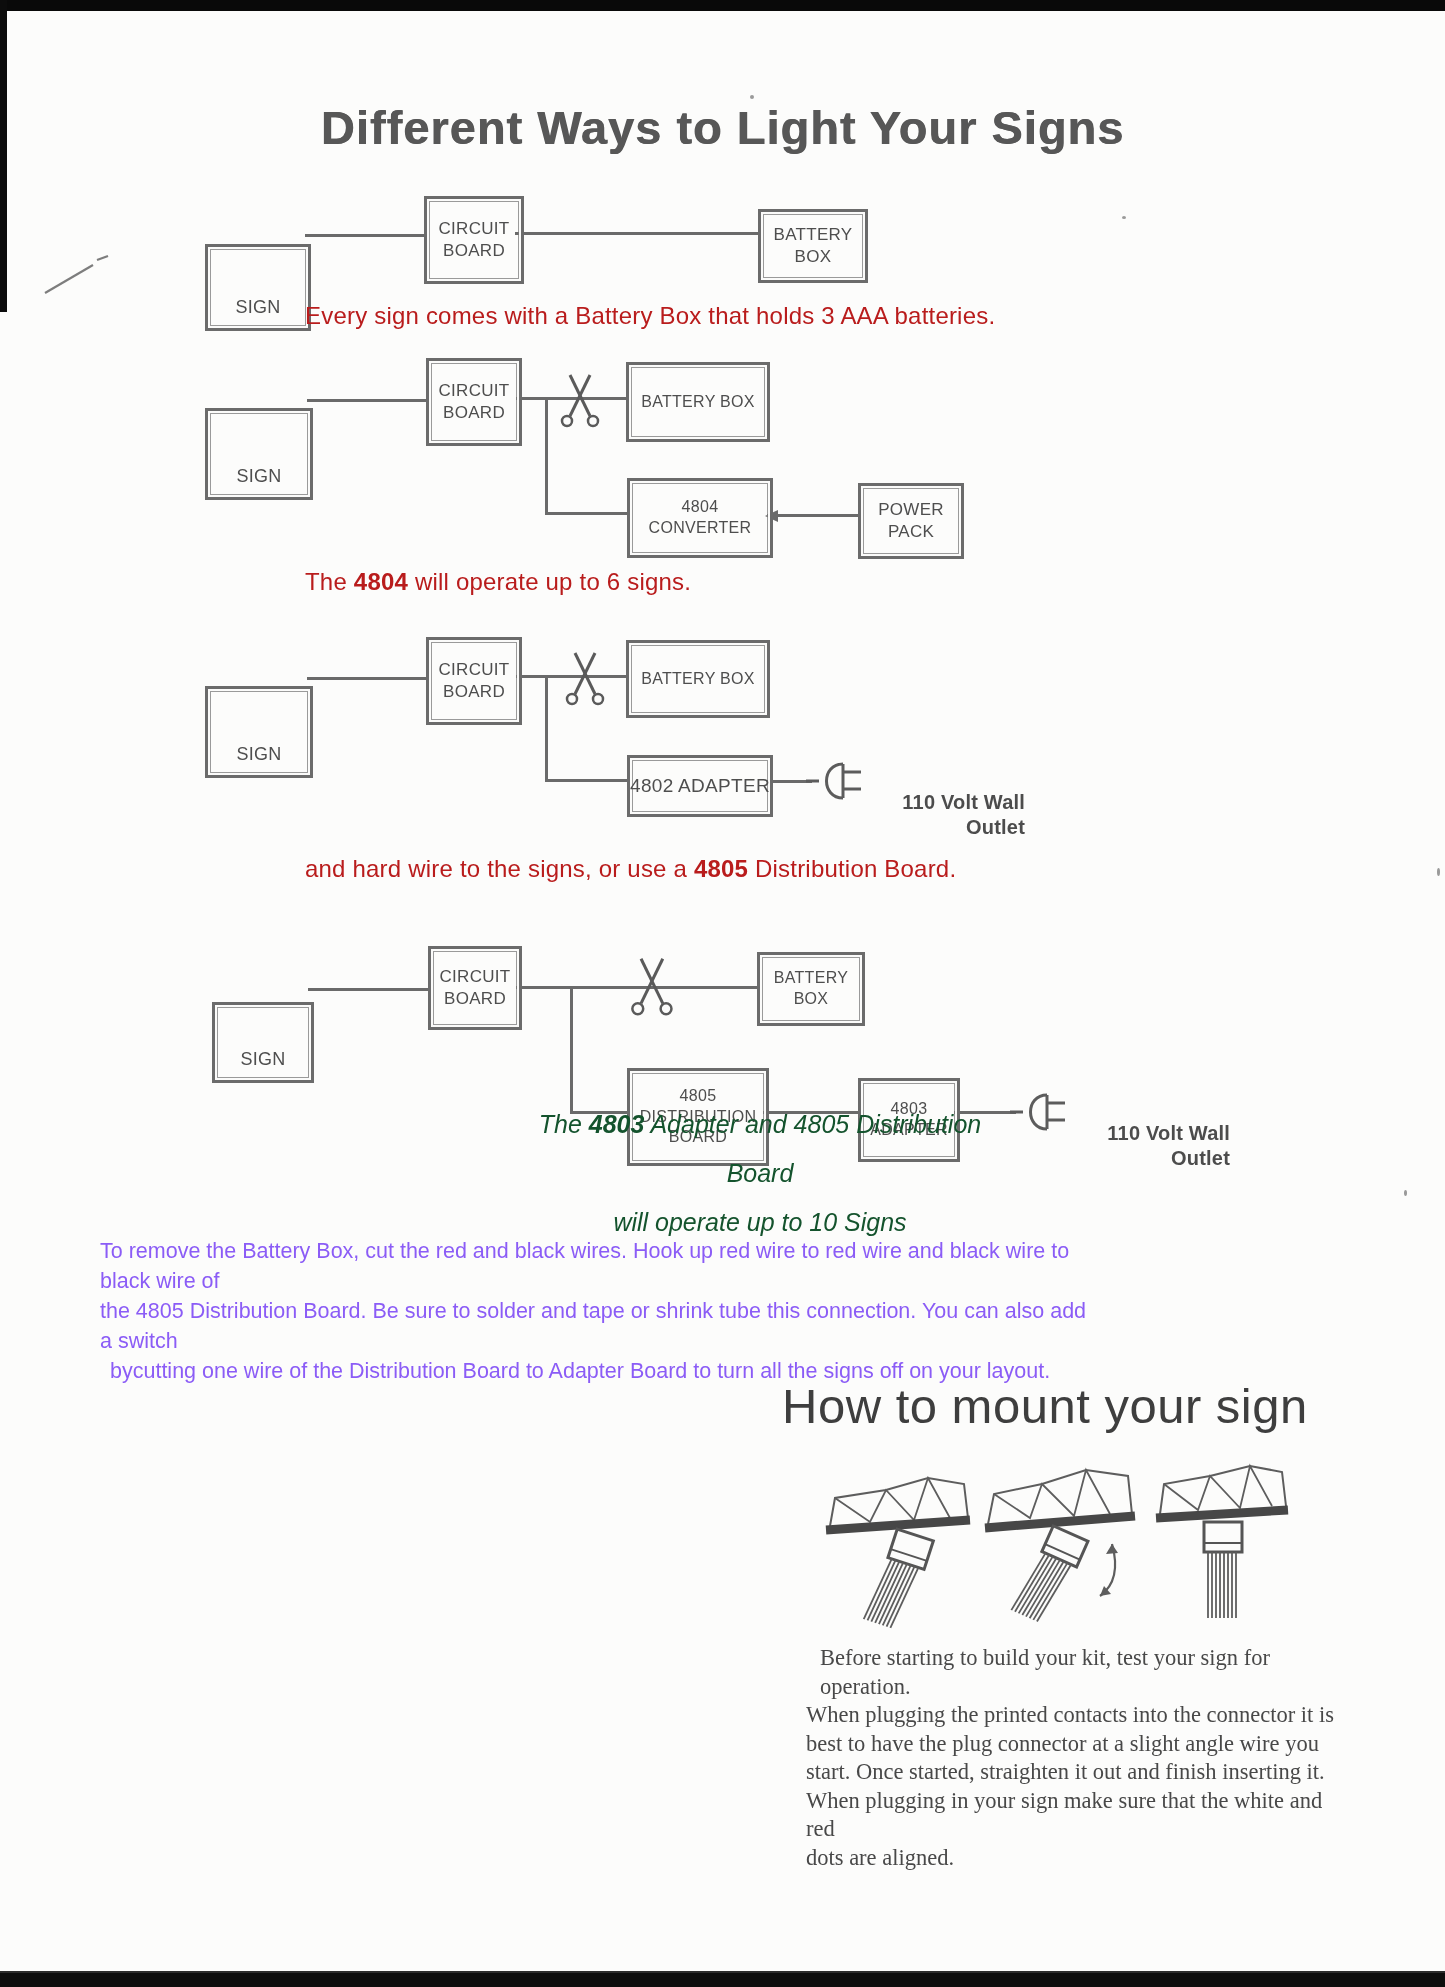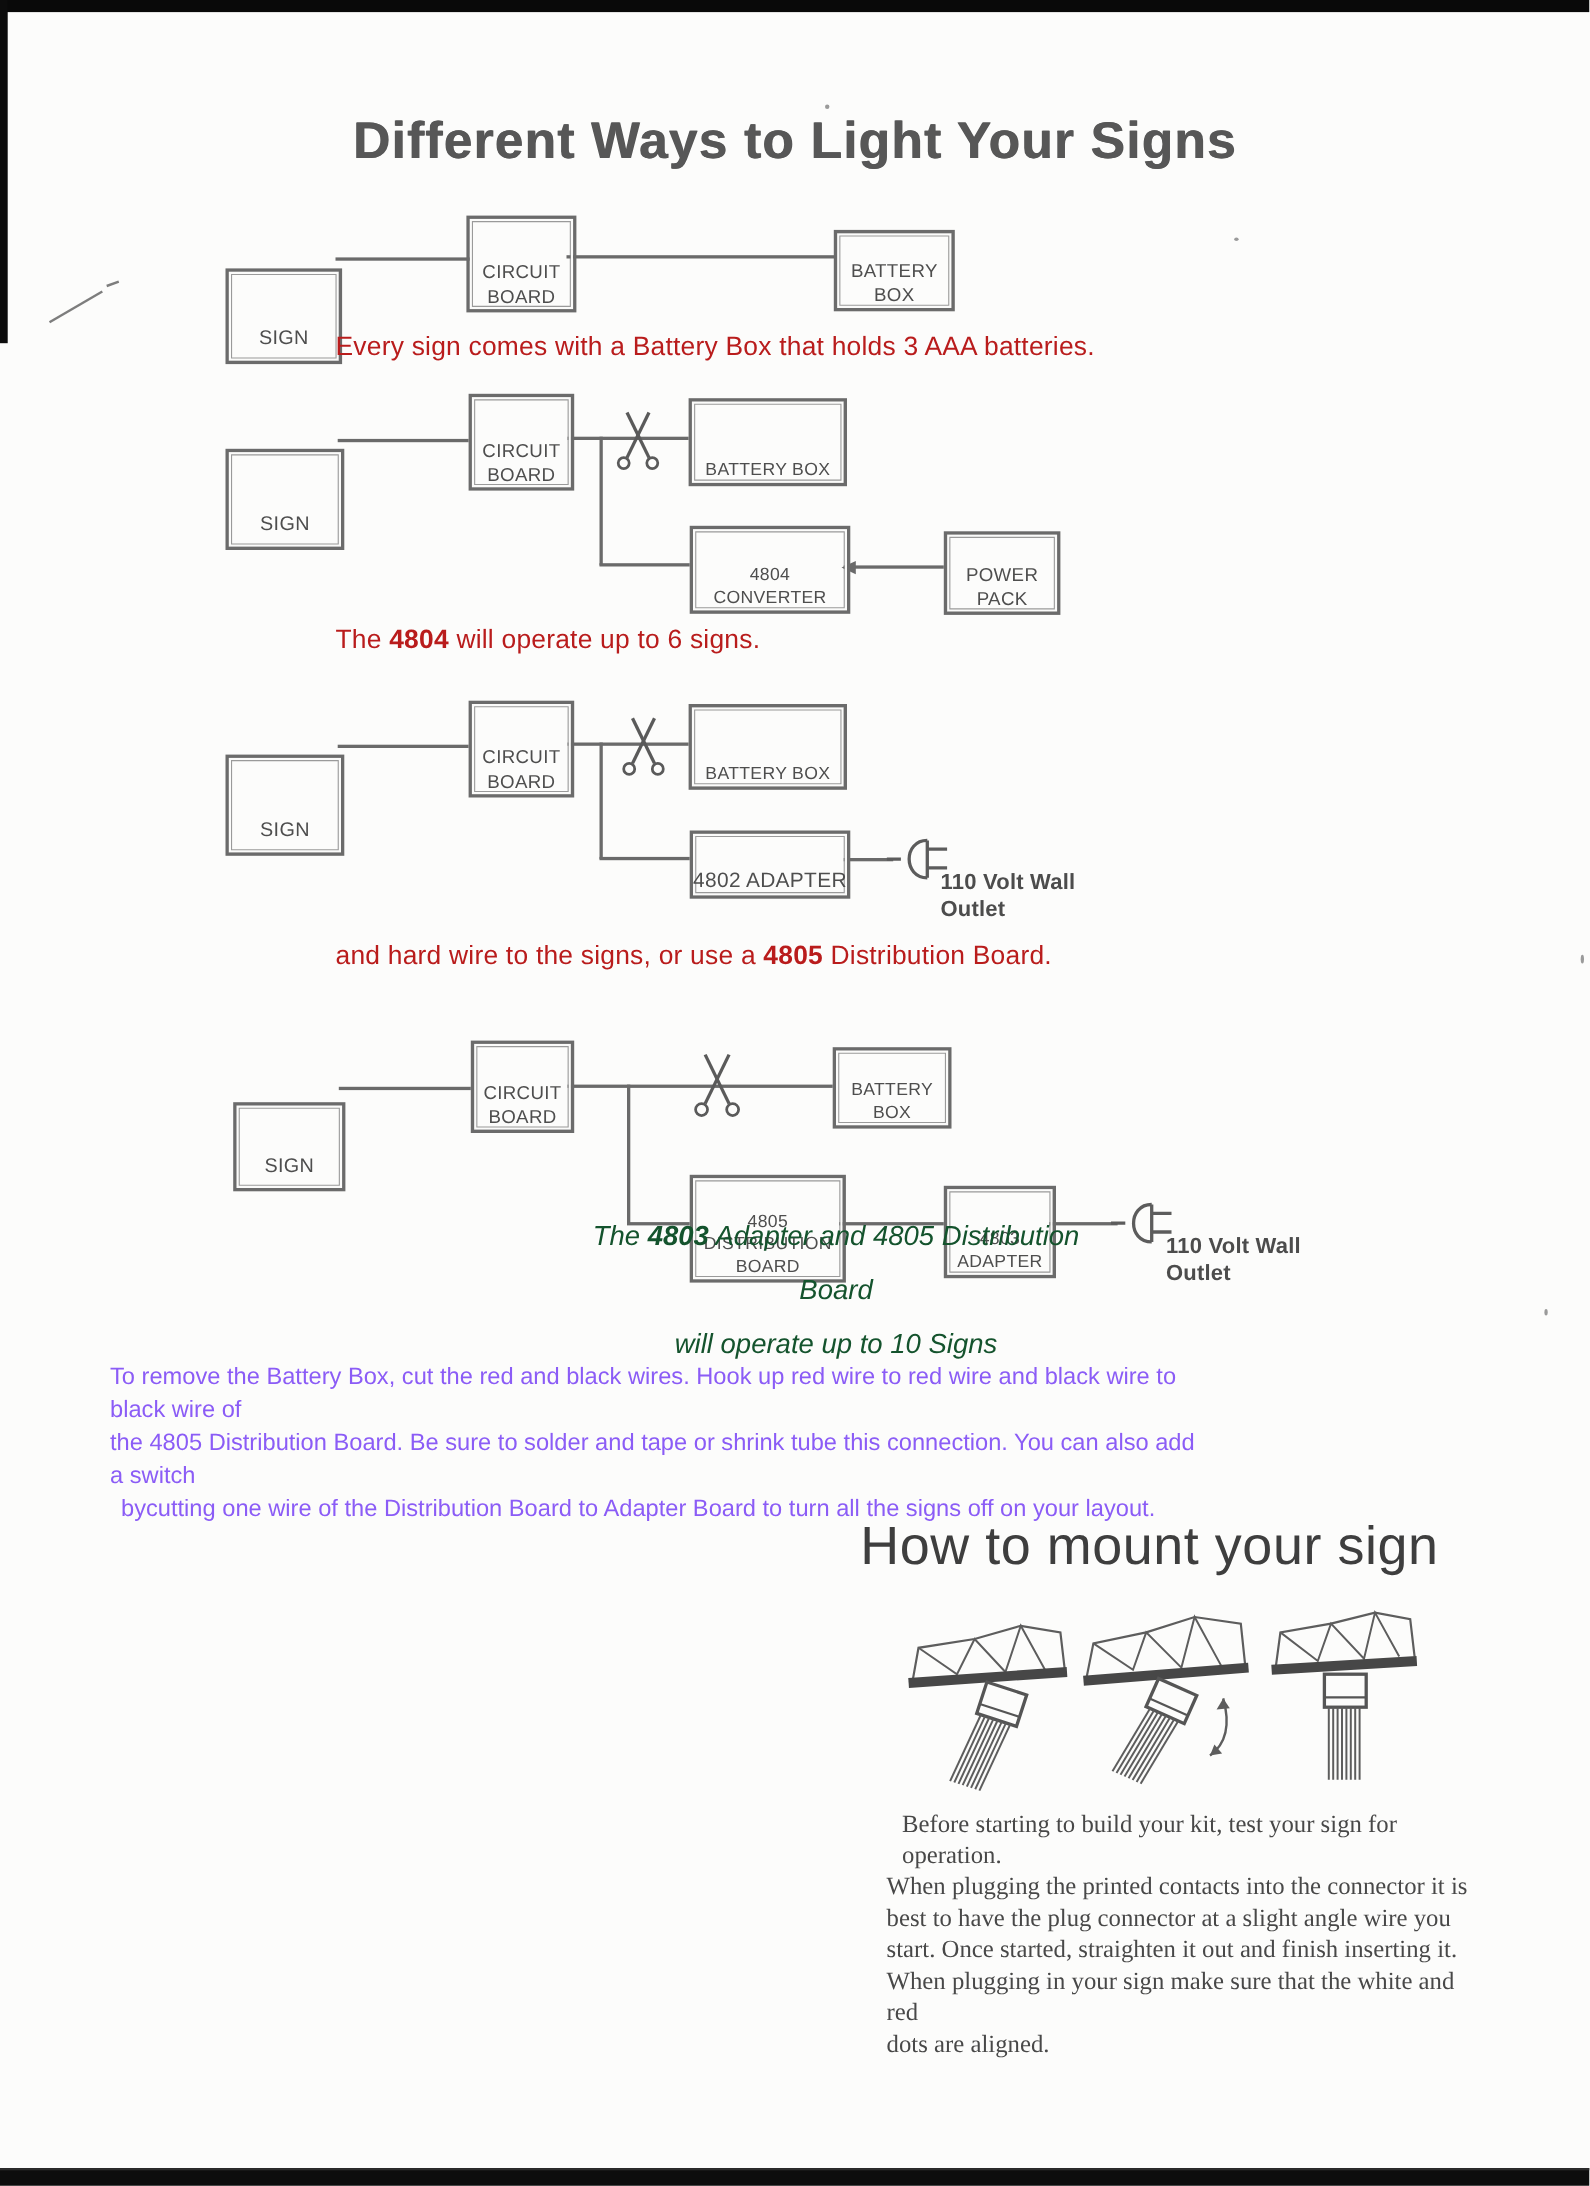--- a/index.html
+++ b/index.html
@@ -26,21 +26,21 @@
   }
   .mount-heading {
     position:absolute; left:782px; top:1378px; width:600px;
     font-size:49px; font-weight:400; letter-spacing:0.5px; color:#3e3e3e;
   }
 
   
   .dbox {
     position:absolute; border:3px solid #6b6b6b;
     box-shadow: inset 0 0 0 2px #fbfbfa, inset 0 0 0 3px rgba(122,122,122,0.75);
-    display:flex; align-items:flex-end; justify-content:center;
+    display:flex; align-items:center; justify-content:center;
     text-align:center; font-size:17px; color:#4e4e4e;
     white-space:pre-line; line-height:1.3; letter-spacing:0.3px;
   }
   .dbox.sign { align-items:flex-end; padding-bottom:9px; font-size:18px;margin-top:44px; }
 
   
   .hline { position:absolute; height:3px; background:#6a6a6a; }
   .vline { position:absolute; width:3px;  background:#6a6a6a; }
   .arrow-left {
     position:absolute; width:0; height:0;
@@ -54,21 +54,21 @@
   
   .caption { position:absolute; font-size:24px; color:#b91c1c; letter-spacing:0.2px; }
   .caption .b { font-weight:700; }
   .caption-italic {
     position:absolute; left:505px; top:1100px; width:510px; text-align:center;
     font-style:italic; font-size:25px; color:#14532d; line-height:49px;
   }
   .caption-italic .b { font-weight:700; }
 
   .outlet-label {
-    position:absolute; font-size:20px; color:#4c4c4c; text-align:left;
+    position:absolute; font-size:20px; color:#4c4c4c; text-align:right;
     white-space:pre-line; line-height:25px; font-weight:700; letter-spacing:0.2px;
   }
 
   .wiring-note { position:absolute; left:100px; top:1236px; width:990px; font-size:21.5px; color:#8b5cf6; }
   .wiring-note .ln { line-height:30px; }
   .wiring-note .ln3 { padding-left:10px; }
 
   .mount-note {
     position:absolute; left:806px; top:1644px; width:545px;
     font-family:"Liberation Serif", serif; font-size:22.5px; color:#484848; line-height:28.5px;

